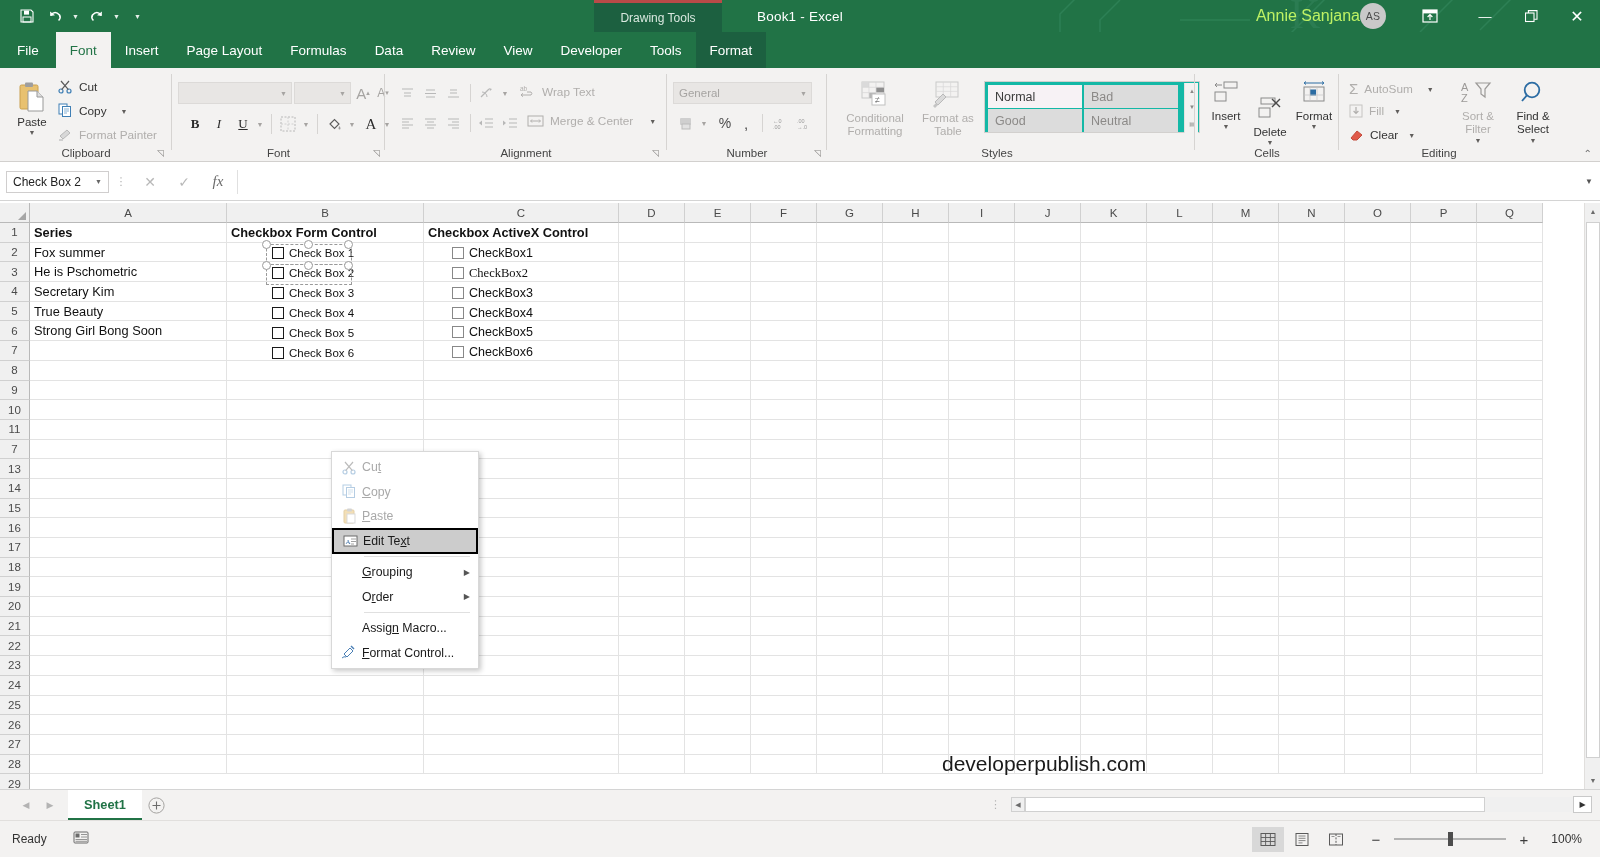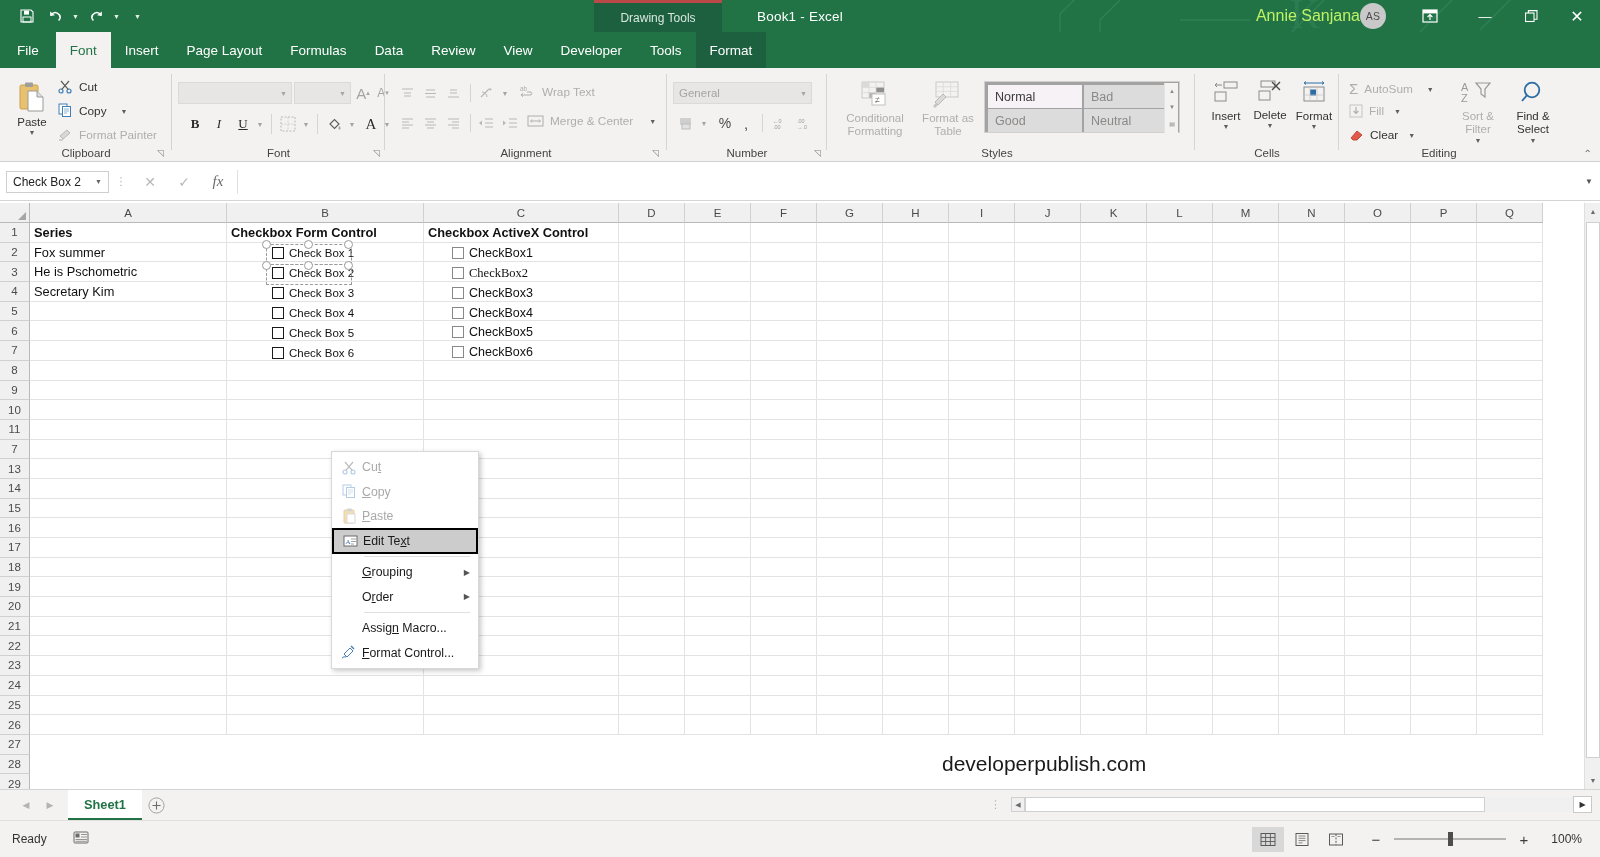--- a/index.html
+++ b/index.html
@@ -115,22 +115,22 @@
   .combo .cv { font-size: 7px; color: #a6a4a2; }
   .fmt-btn {
     position: absolute; display: flex; align-items: center; justify-content: center;
     color: #2b2b2b; font-size: 13px;
   }
   .fmt-btn.gray { color: #a6a4a2; }
   .fmt-sep { position: absolute; width: 1px; background: #d6d4d2; }
 
   
   .stylebox {
-    position: absolute; background: #a3a3a3; border: 1px solid #d2d0ce;
-    width: 196px; height: 52px; padding: 0;
+    position: absolute; background: #14b8a6; border: 1px solid #d2d0ce;
+    width: 216px; height: 52px; padding: 0;
   }
   .stylecell {
     position: absolute; width: 94px; height: 23px; font-size: 12.5px;
     display: flex; align-items: center; padding-left: 7px; color: #3c3c3c;
   }
   .style-normal { background: #f7f2f5; left: 3px; top: 3px; }
   .style-bad    { background: #dcdcdc; color: #8b8987; left: 99px; top: 3px; }
   .style-good   { background: #dcdcdc; color: #8b8987; left: 3px; top: 27px; }
   .style-neutral{ background: #dcdcdc; color: #8b8987; left: 99px; top: 27px; }
   .gal-scroll {
@@ -630,21 +630,21 @@
         <span class="ico">
           <svg width="30" height="28" viewBox="0 0 30 28">
               <rect x="13" y="2" width="13" height="6" fill="none" stroke="#8a8a8a"></rect>
               <rect x="4" y="12" width="11" height="9" fill="none" stroke="#8a8a8a"></rect>
               <path d="M11 5 L4 5 M6 3 L4 5 L6 7" stroke="#8a8a8a" fill="none"></path>
             </svg>
         </span>
         <span class="cap">Insert</span>
         <span class="caret">▼</span>
       </div>
-      <div class="big-btn" style="left:53px; top:11px; width:44px;">
+      <div class="big-btn" style="left:53px; top:28px; width:44px;">
         <span class="ico">
           <svg width="30" height="28" viewBox="0 0 30 28">
               <rect x="6" y="2" width="14" height="6" fill="none" stroke="#8a8a8a"></rect>
               <rect x="4" y="12" width="11" height="9" fill="none" stroke="#8a8a8a"></rect>
               <path d="M17 3 L25 11 M25 3 L17 11" stroke="#4a4a4a" stroke-width="1.4"></path>
             </svg>
         </span>
         <span class="cap">Delete</span>
         <span class="caret">▼</span>
       </div>
@@ -855,20 +855,58 @@
           <div class="cell" style="width: 66px;"></div>
           <div class="cell" style="width: 66px;"></div>
           <div class="cell" style="width: 66px;"></div>
           <div class="cell" style="width: 66px;"></div>
           <div class="cell" style="width: 66px;"></div>
           <div class="cell" style="width: 66px;"></div>
           <div class="cell" style="width: 66px;"></div>
           <div class="cell" style="width: 66px;"></div>
         </div>
         <div class="cellrow">
+          <div class="cell" style="width: 197px;">True Beauty</div>
+          <div class="cell" style="width: 197px;"></div>
+          <div class="cell" style="width: 195px;"></div>
+          <div class="cell" style="width: 66px;"></div>
+          <div class="cell" style="width: 66px;"></div>
+          <div class="cell" style="width: 66px;"></div>
+          <div class="cell" style="width: 66px;"></div>
+          <div class="cell" style="width: 66px;"></div>
+          <div class="cell" style="width: 66px;"></div>
+          <div class="cell" style="width: 66px;"></div>
+          <div class="cell" style="width: 66px;"></div>
+          <div class="cell" style="width: 66px;"></div>
+          <div class="cell" style="width: 66px;"></div>
+          <div class="cell" style="width: 66px;"></div>
+          <div class="cell" style="width: 66px;"></div>
+          <div class="cell" style="width: 66px;"></div>
+          <div class="cell" style="width: 66px;"></div>
+        </div>
+        <div class="cellrow">
+          <div class="cell" style="width: 197px;">Strong Girl Bong Soon</div>
+          <div class="cell" style="width: 197px;"></div>
+          <div class="cell" style="width: 195px;"></div>
+          <div class="cell" style="width: 66px;"></div>
+          <div class="cell" style="width: 66px;"></div>
+          <div class="cell" style="width: 66px;"></div>
+          <div class="cell" style="width: 66px;"></div>
+          <div class="cell" style="width: 66px;"></div>
+          <div class="cell" style="width: 66px;"></div>
+          <div class="cell" style="width: 66px;"></div>
+          <div class="cell" style="width: 66px;"></div>
+          <div class="cell" style="width: 66px;"></div>
+          <div class="cell" style="width: 66px;"></div>
+          <div class="cell" style="width: 66px;"></div>
+          <div class="cell" style="width: 66px;"></div>
+          <div class="cell" style="width: 66px;"></div>
+          <div class="cell" style="width: 66px;"></div>
+        </div>
+        <div class="cellrow">
           <div class="cell" style="width: 197px;"></div>
           <div class="cell" style="width: 197px;"></div>
           <div class="cell" style="width: 195px;"></div>
           <div class="cell" style="width: 66px;"></div>
           <div class="cell" style="width: 66px;"></div>
           <div class="cell" style="width: 66px;"></div>
           <div class="cell" style="width: 66px;"></div>
           <div class="cell" style="width: 66px;"></div>
           <div class="cell" style="width: 66px;"></div>
           <div class="cell" style="width: 66px;"></div>

